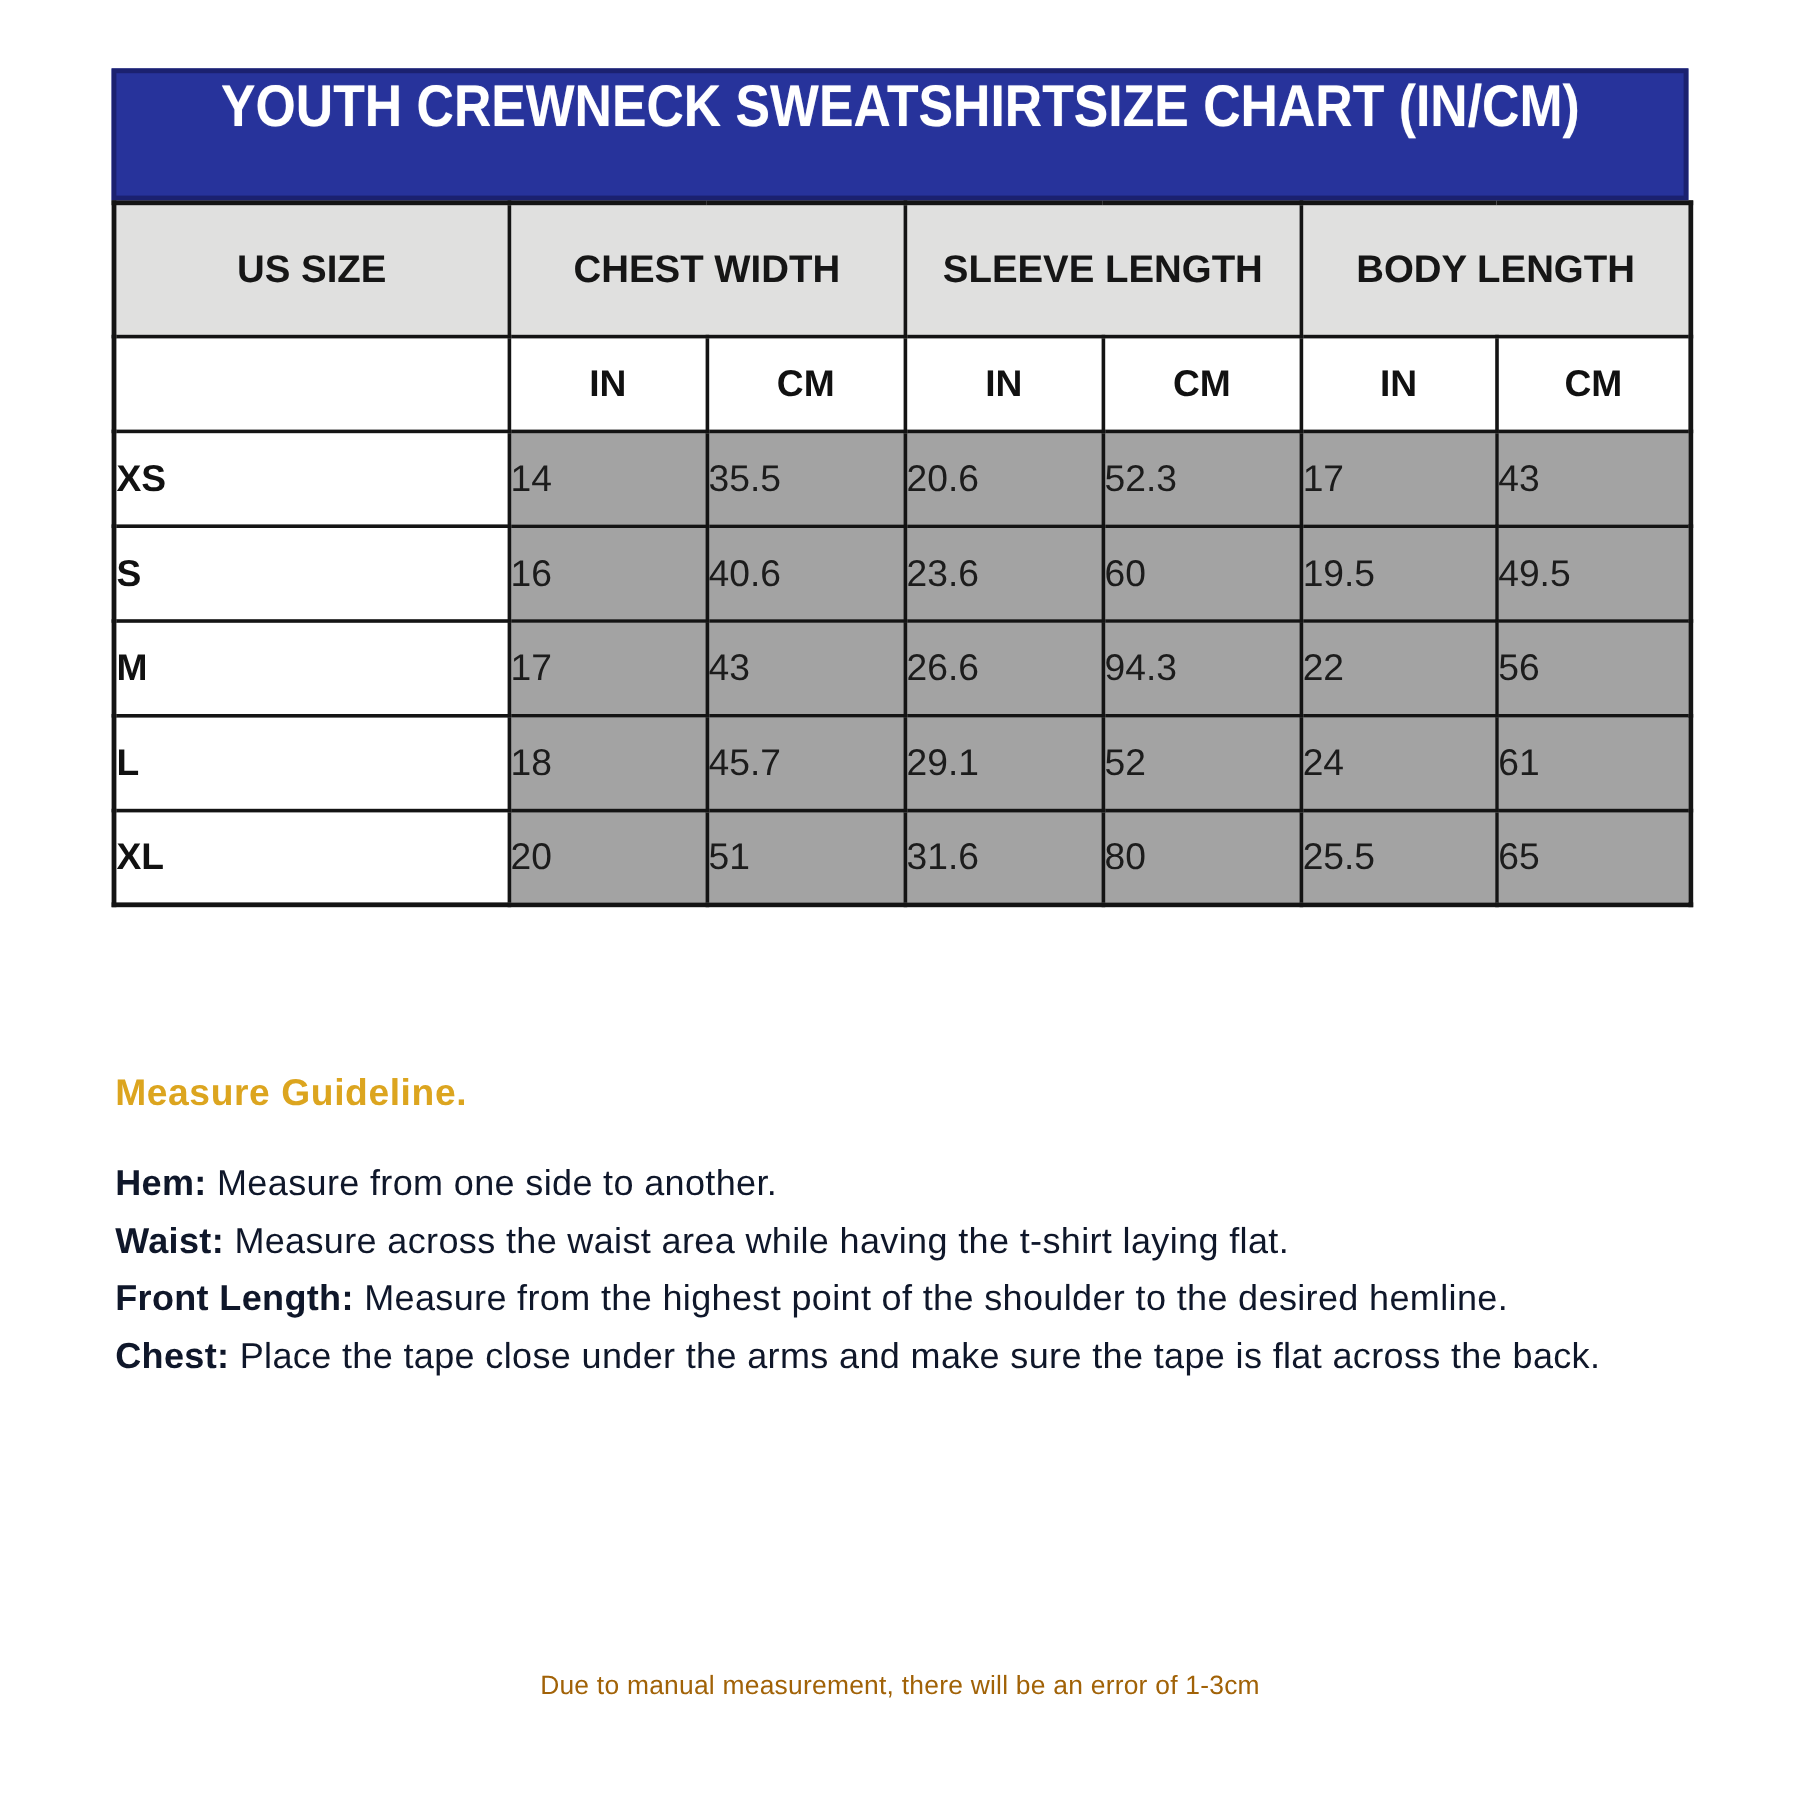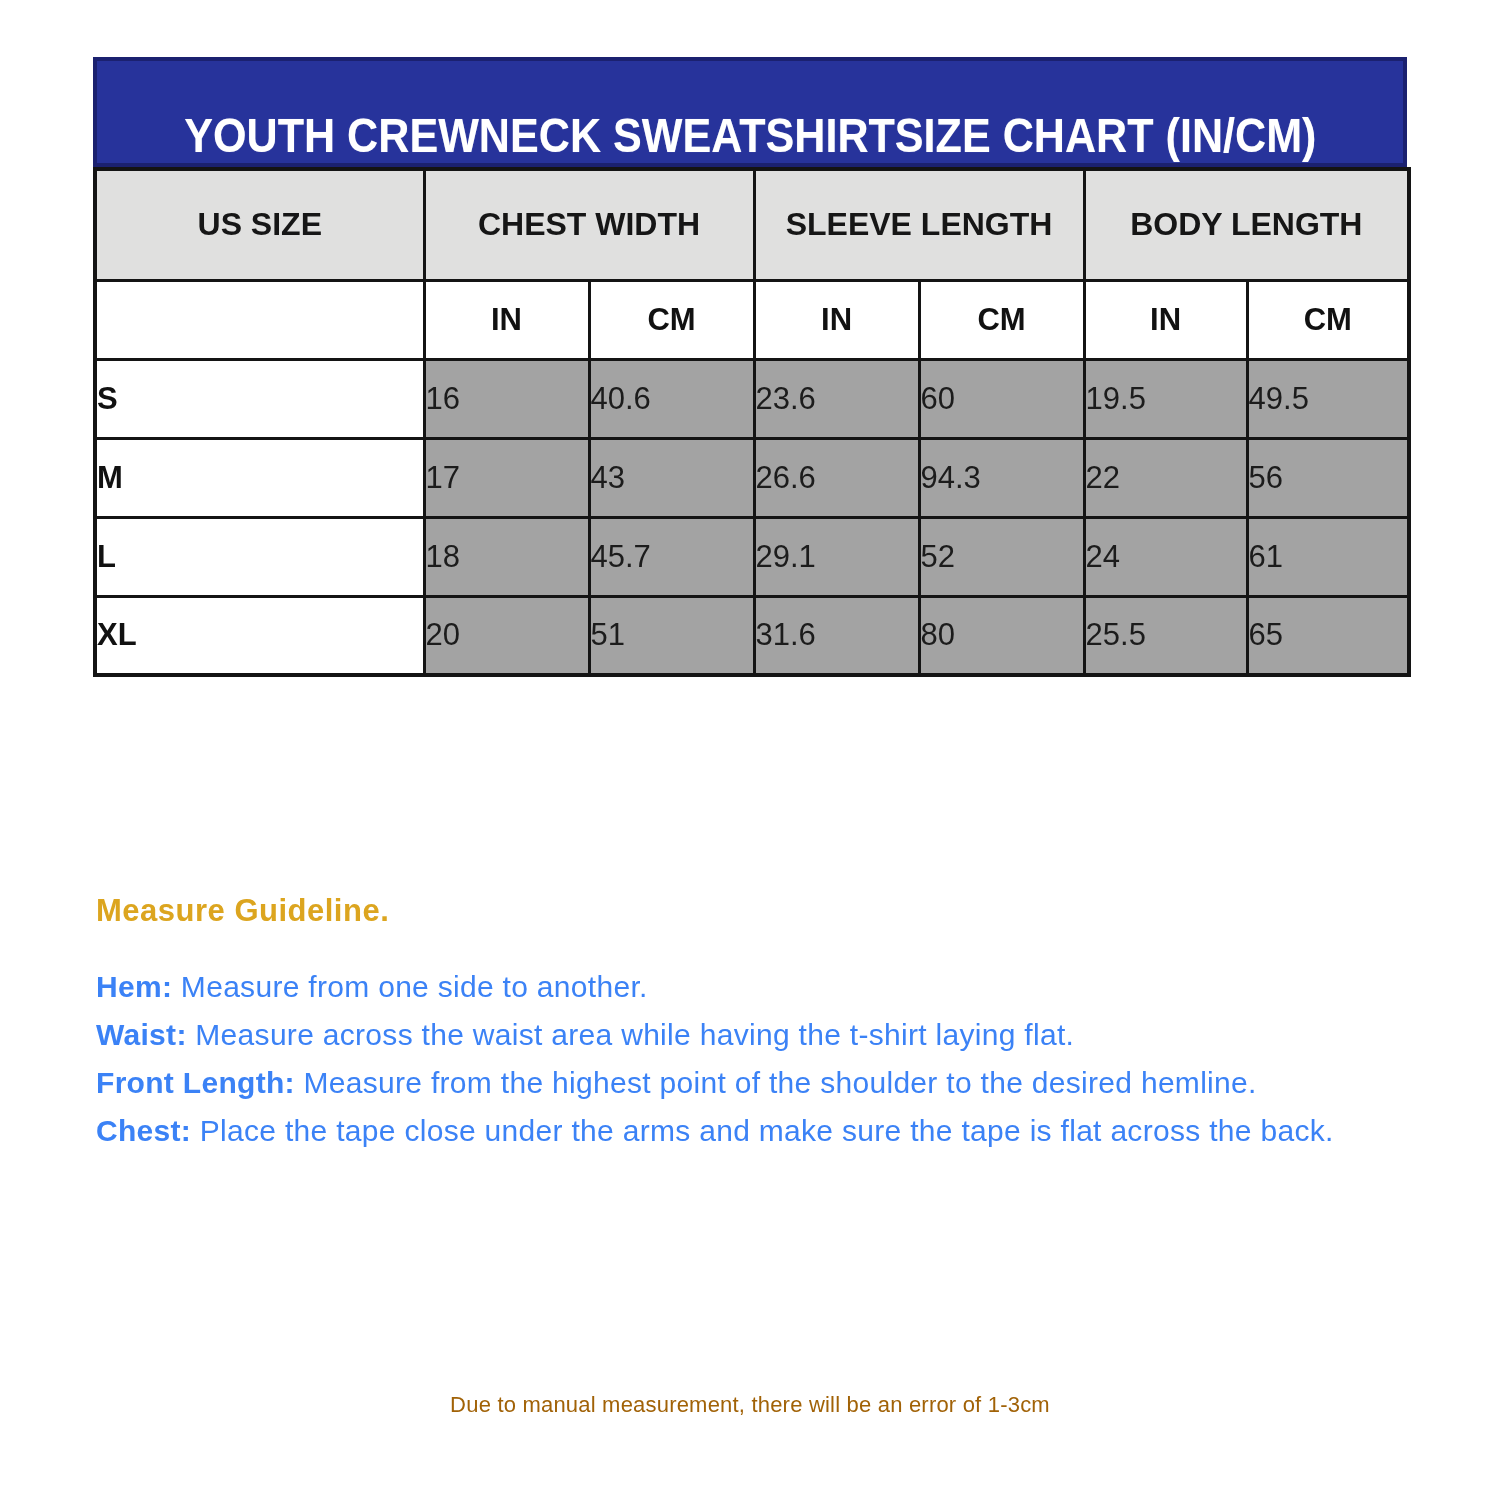--- a/index.html
+++ b/index.html
@@ -21,21 +21,21 @@
   .title-bar {
     position: absolute;
     left: 93px;
     top: 57px;
     width: 1314px;
     height: 110px;
     box-sizing: border-box;
     background: #27339B;
     border: 4px solid #1B2170;
     display: flex;
-    align-items: flex-end;
+    align-items: flex-start;
     justify-content: center;
     overflow: hidden;
   }
   .title-bar .title-text {
     display: inline-block;
     white-space: nowrap;
     color: #ffffff;
     font-size: 49px;
     font-weight: bold;
     letter-spacing: 0px;
@@ -100,21 +100,21 @@
   .guidelines .g-heading {
     color: #DCA51F;
     font-size: 31px;
     font-weight: bold;
     margin-bottom: 34px;
     letter-spacing: 0.5px;
   }
   .guidelines .g-item {
     font-size: 30px;
     line-height: 48px;
-    color: #3b82f6;
+    color: #0f172a;
     letter-spacing: 0.3px;
   }
   .guidelines .g-item b {
     font-weight: bold;
   }
 
   
   .footnote {
     position: absolute;
     left: 0;
@@ -157,20 +157,29 @@
         <th></th>
         <th>IN</th>
         <th>CM</th>
         <th>IN</th>
         <th>CM</th>
         <th>IN</th>
         <th>CM</th>
       </tr>
 
       <tr class="data-row">
+        <td class="size-label">XS</td>
+        <td class="value-cell">14</td>
+        <td class="value-cell">35.5</td>
+        <td class="value-cell">20.6</td>
+        <td class="value-cell">52.3</td>
+        <td class="value-cell">17</td>
+        <td class="value-cell">43</td>
+      </tr>
+      <tr class="data-row">
         <td class="size-label">S</td>
         <td class="value-cell">16</td>
         <td class="value-cell">40.6</td>
         <td class="value-cell">23.6</td>
         <td class="value-cell">60</td>
         <td class="value-cell">19.5</td>
         <td class="value-cell">49.5</td>
       </tr>
       <tr class="data-row">
         <td class="size-label">M</td>

